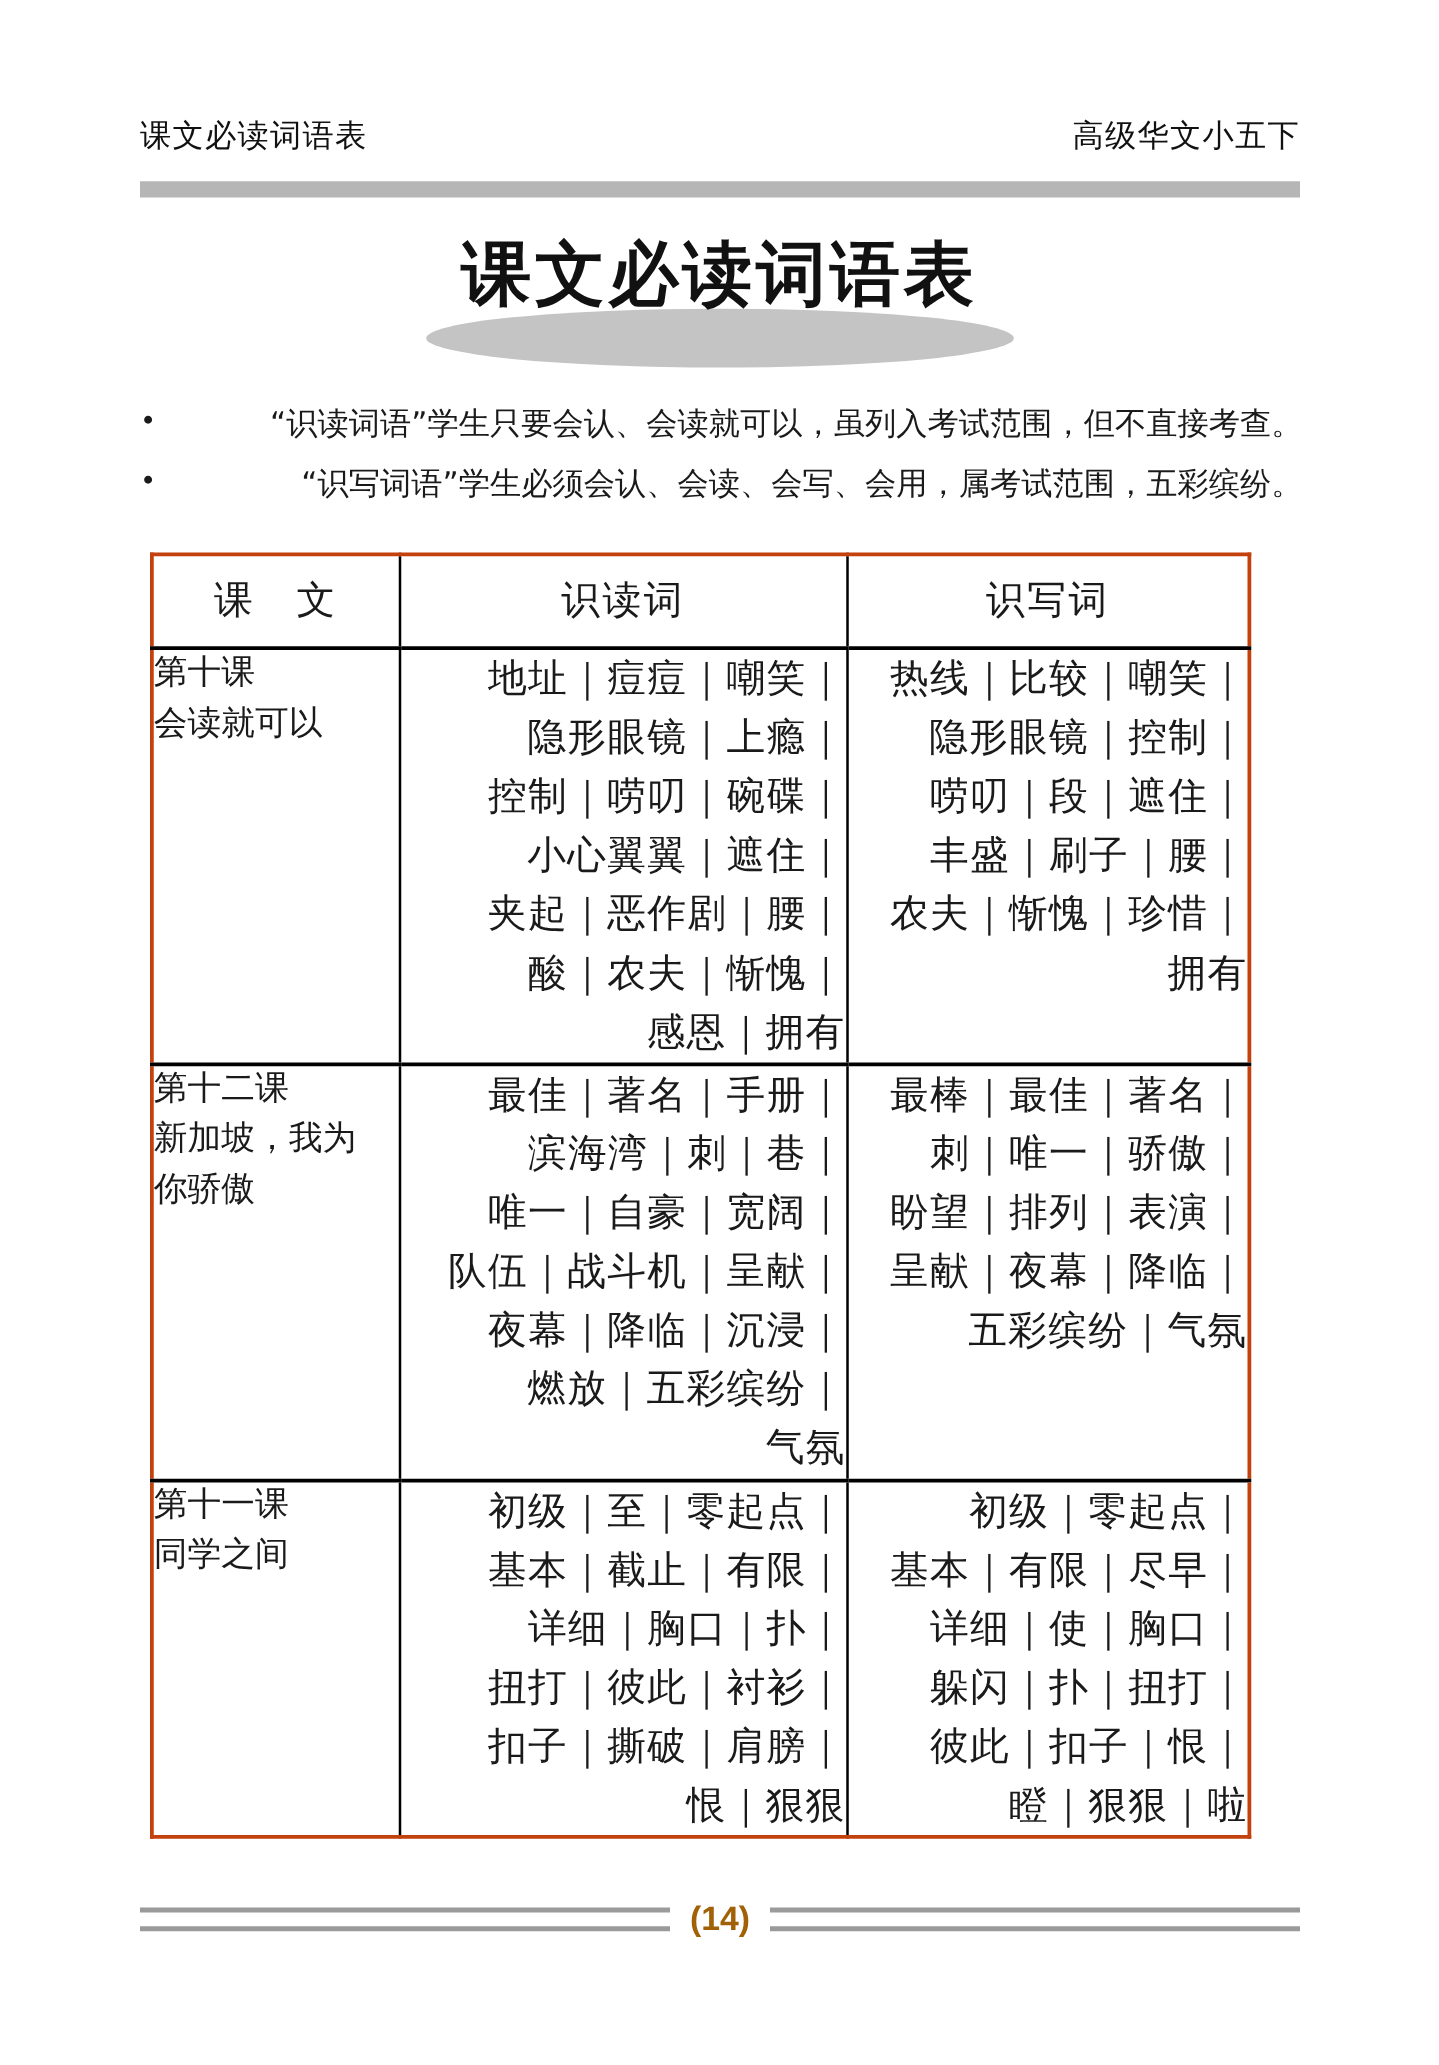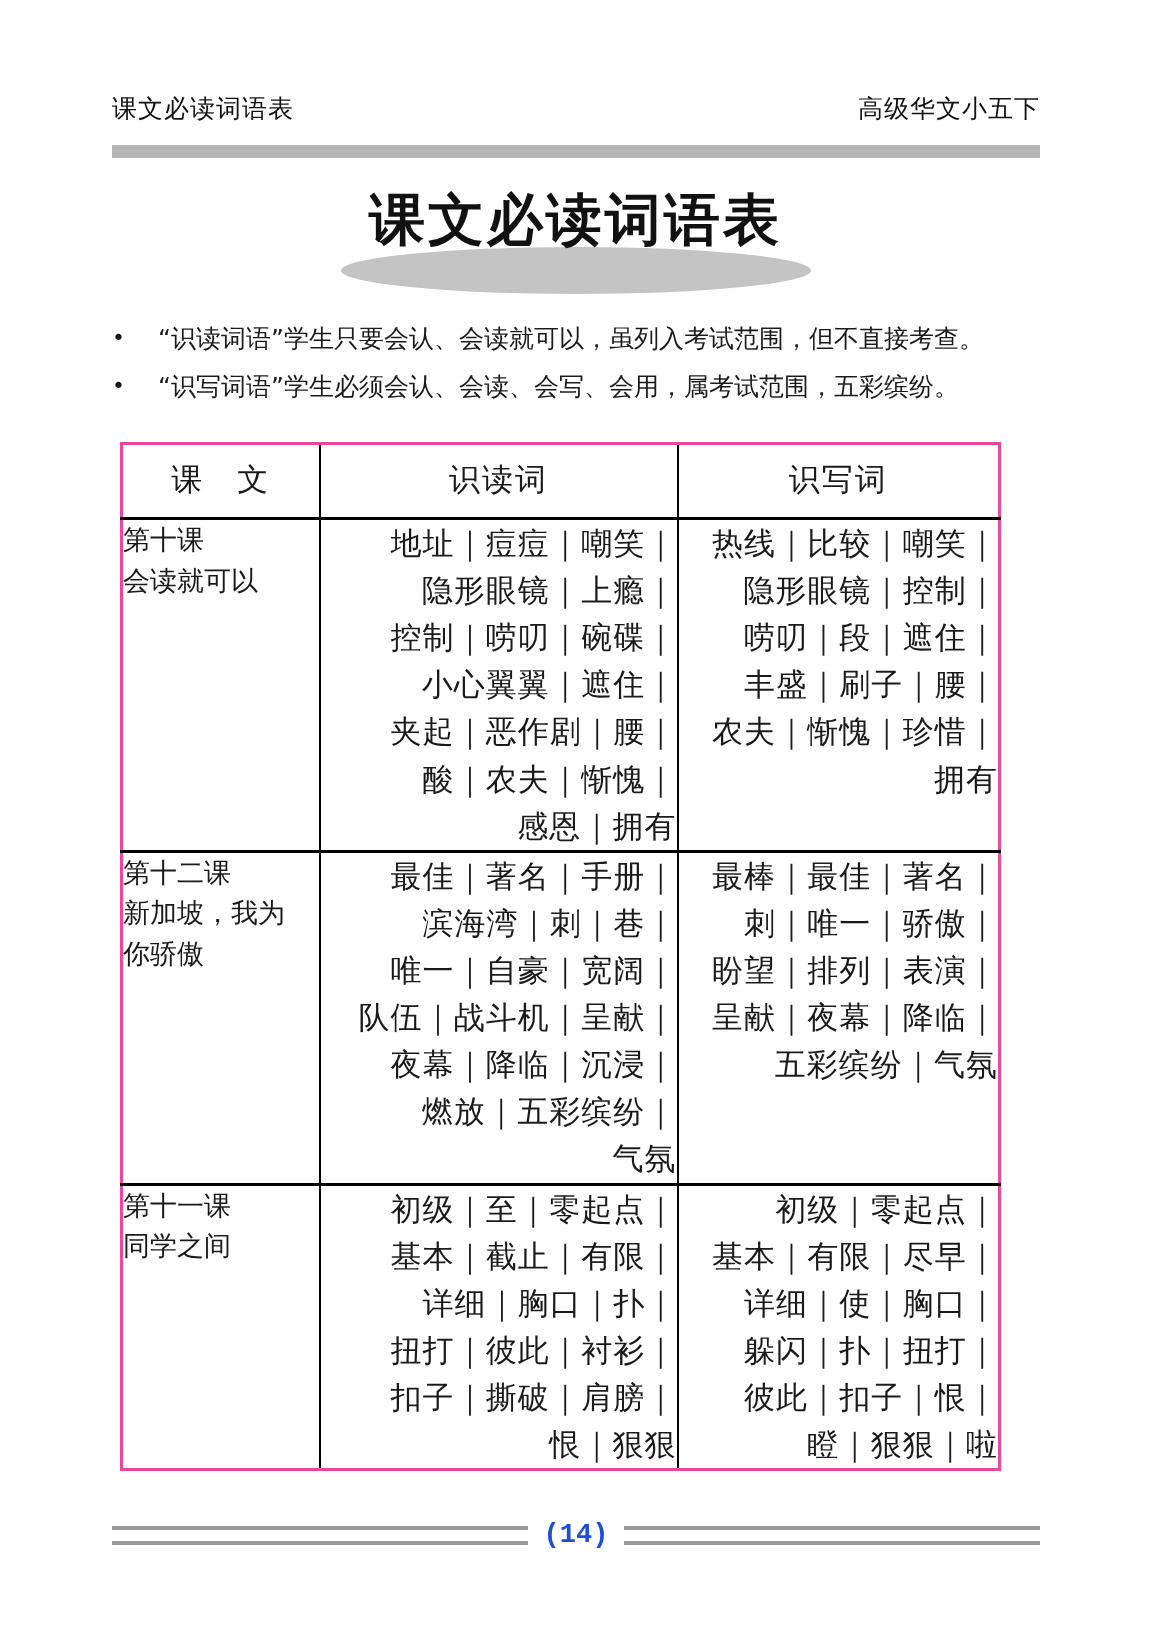--- a/index.html
+++ b/index.html
@@ -96,34 +96,34 @@
     line-height: 1.35;
     white-space: nowrap;
   }
   .note-bullet {
     width: 46px;
     flex: 0 0 46px;
     text-align: left;
     font-size: 22px;
     line-height: 1.45;
   }
-  .note-text { flex: 1 1 auto; }
+  .note-text { flex: 1 1 auto; text-align: right; }
 
   
   .tablewrap {
     position: absolute;
     left: 120px;
     top: 442px;
     width: 878px;
   }
   table.wordtable {
     border-collapse: collapse;
     width: 878px;
     table-layout: fixed;
-    border: 3px solid #ec4899;
+    border: 3px solid #c2410c;
   }
   table.wordtable col.c1 { width: 198px; }
   table.wordtable col.c2 { width: 358px; }
   table.wordtable col.c3 { width: 322px; }
 
   table.wordtable th,
   table.wordtable td {
     border: 2px solid #000;
     vertical-align: top;
     padding: 0;
@@ -137,21 +137,21 @@
     padding: 14px 0 16px 0;
     letter-spacing: 2px;
   }
   table.wordtable tbody tr { }
   table.wordtable tbody td { border-top: 3px solid #000; }
   table.wordtable tbody tr:first-child td { border-top: none; }
 
   .lesson-cell {
     padding: 18px 10px 22px 18px;
     font-size: 27px;
-    font-family: Liberation Serif, serif;
+    font-family: Liberation Mono, monospace;
     line-height: 1.5;
     margin-left: 16px;
   }
   .lesson-line { white-space: nowrap; }
 
   .words-cell {
     padding: 16px 8px 20px 20px;
     font-size: 31px;
     font-family: "DejaVu Serif", "Liberation Serif", serif;
     line-height: 1.52;
@@ -178,22 +178,22 @@
     height: 11px;
     border-top: 4px solid #9a9a9a;
     border-bottom: 4px solid #9a9a9a;
     background: transparent;
   }
   .foot-page {
     flex: 0 0 auto;
     padding: 0 16px;
     font-size: 27px;
     font-weight: bold;
-    font-family: Liberation Mono, monospace;
-    color: #1d4ed8;
+    font-family: Liberation Sans, sans-serif;
+    color: #a16207;
     white-space: nowrap;
   }
 </style>
 </head>
 <body>
 
 <div class="page">
 
   <div class="runhead">
     <span class="runhead-left">课文必读词语表</span>

